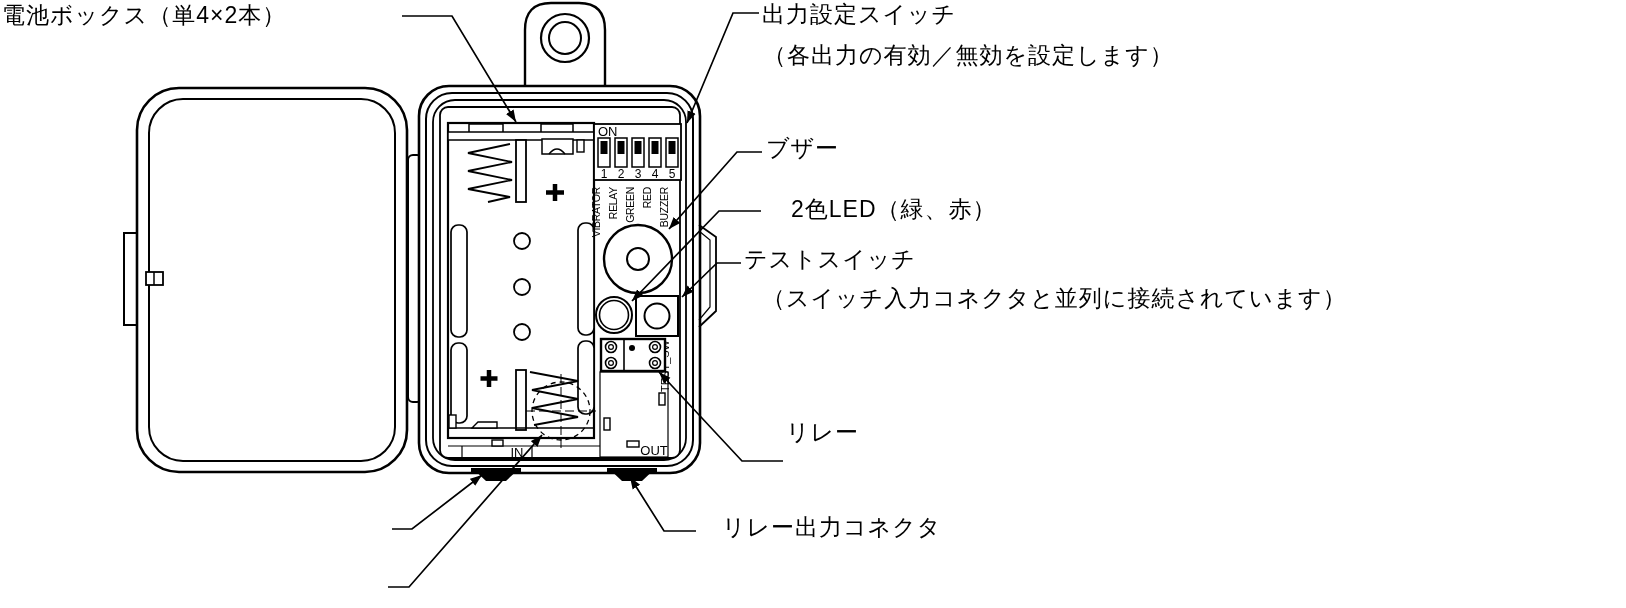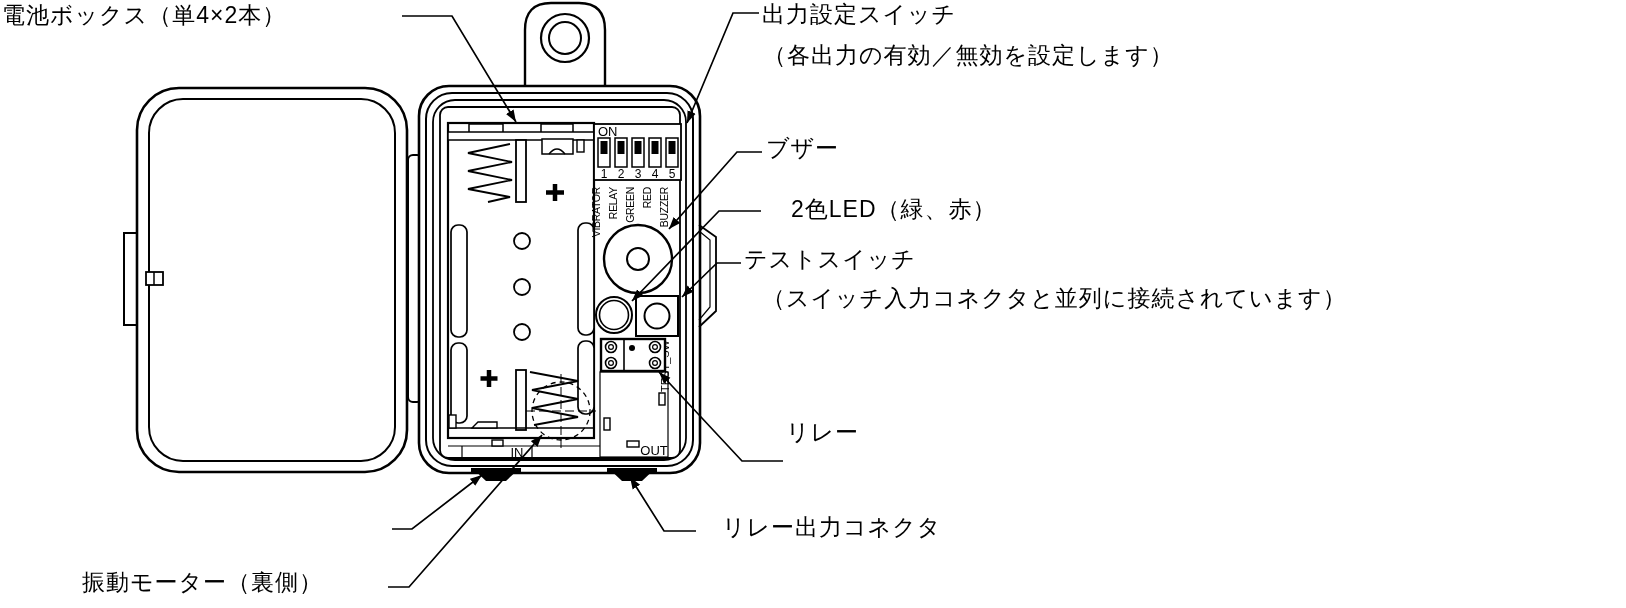--- a/index.html
+++ b/index.html
@@ -191,15 +191,14 @@
 
 <div class="lbl" style="left:2px;top:3px;">電池ボックス（単4×2本）</div>
 <div class="lbl" style="left:762px;top:2px;text-align:right;">出力設定スイッチ</div>
 <div class="lbl" style="left:763px;top:43px;">（各出力の有効／無効を設定します）</div>
 <div class="lbl" style="left:766px;top:136px;">ブザー</div>
 <div class="lbl" style="left:763px;top:197px;margin-left:28px;">2色LED（緑、赤）</div>
 <div class="lbl" style="left:744px;top:247px;">テストスイッチ</div>
 <div class="lbl" style="left:762px;top:286px;text-align:center;">（スイッチ入力コネクタと並列に接続されています）</div>
 <div class="lbl" style="left:786px;top:420px;">リレー</div>
 <div class="lbl" style="left:722px;top:515px;">リレー出力コネクタ</div>
-<div class="lbl" style="left:82px;top:570px;">振動モーター（裏側）</div>
 
 </div>
 
 </body></html>

